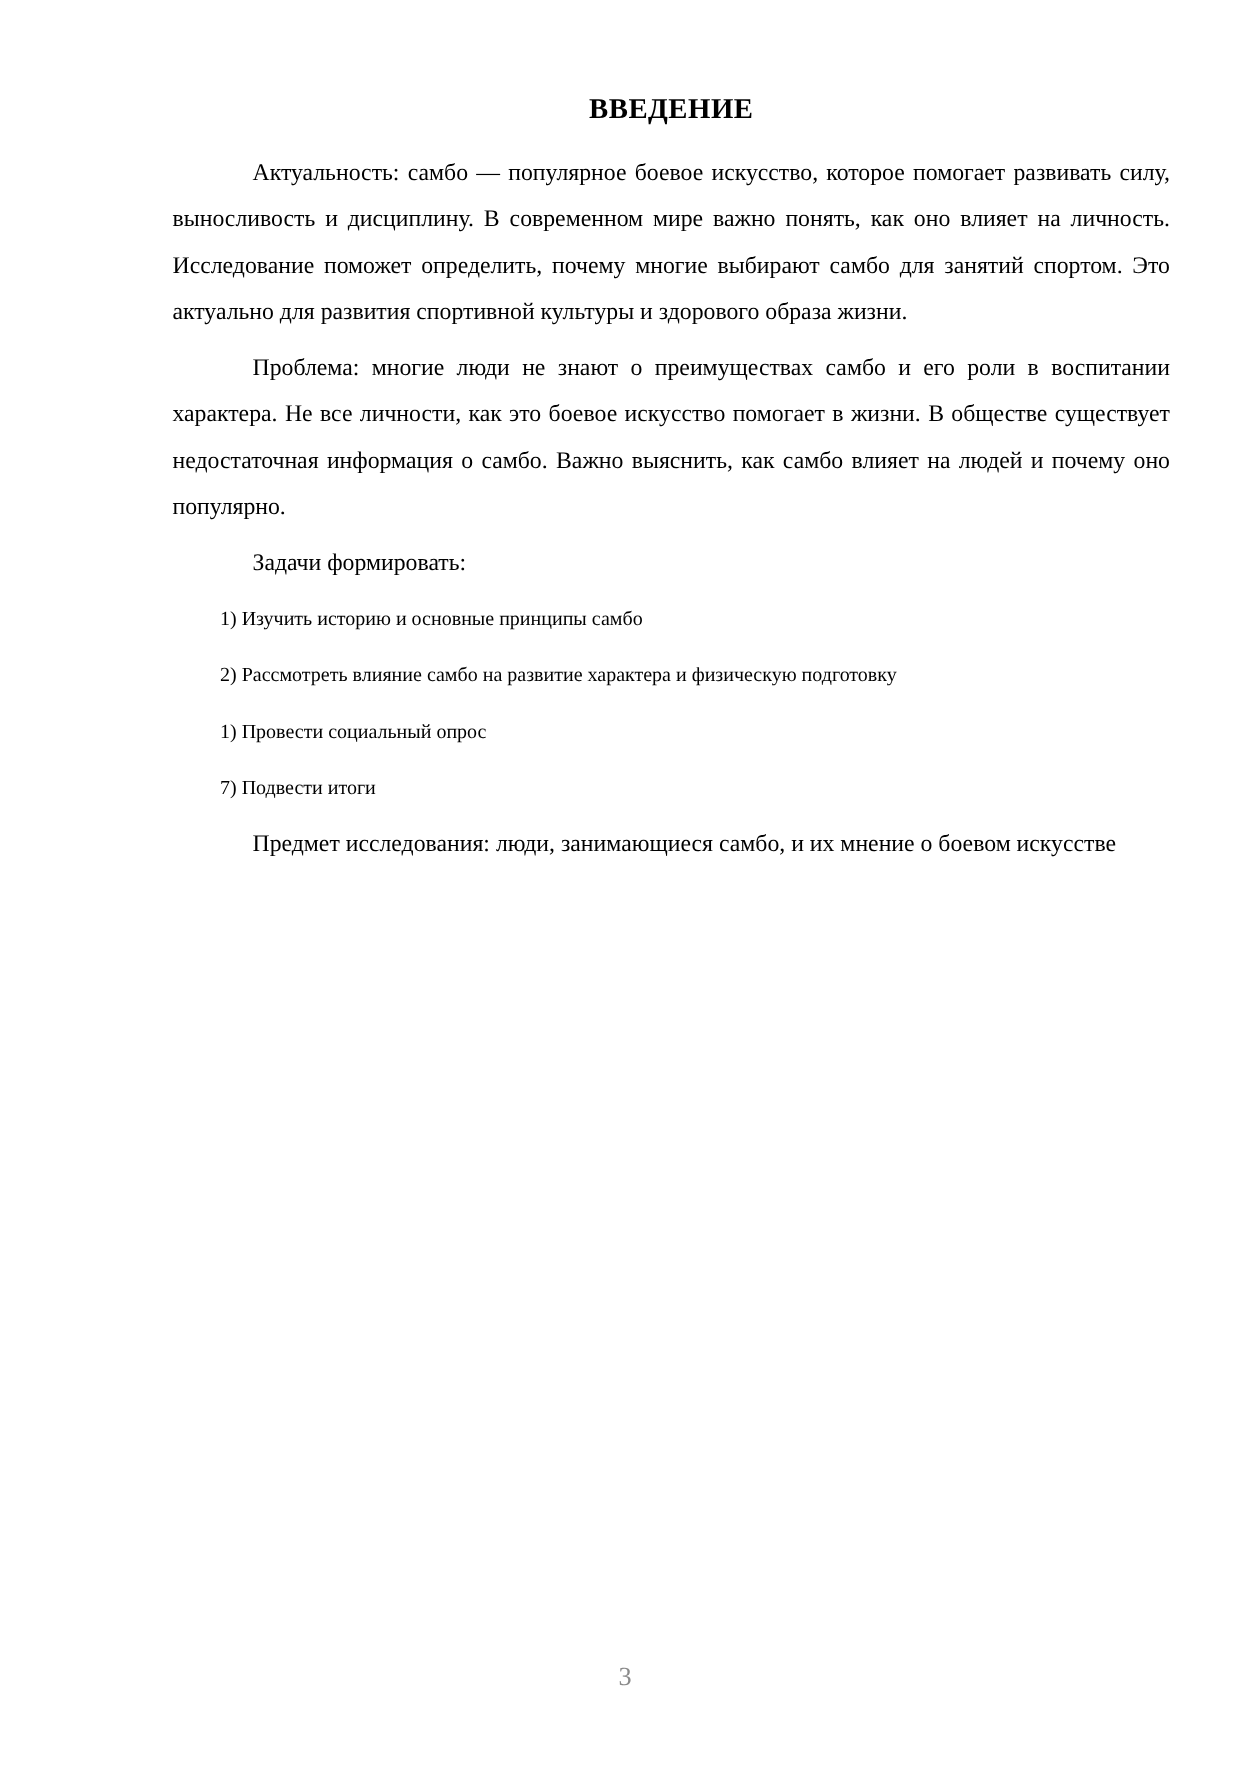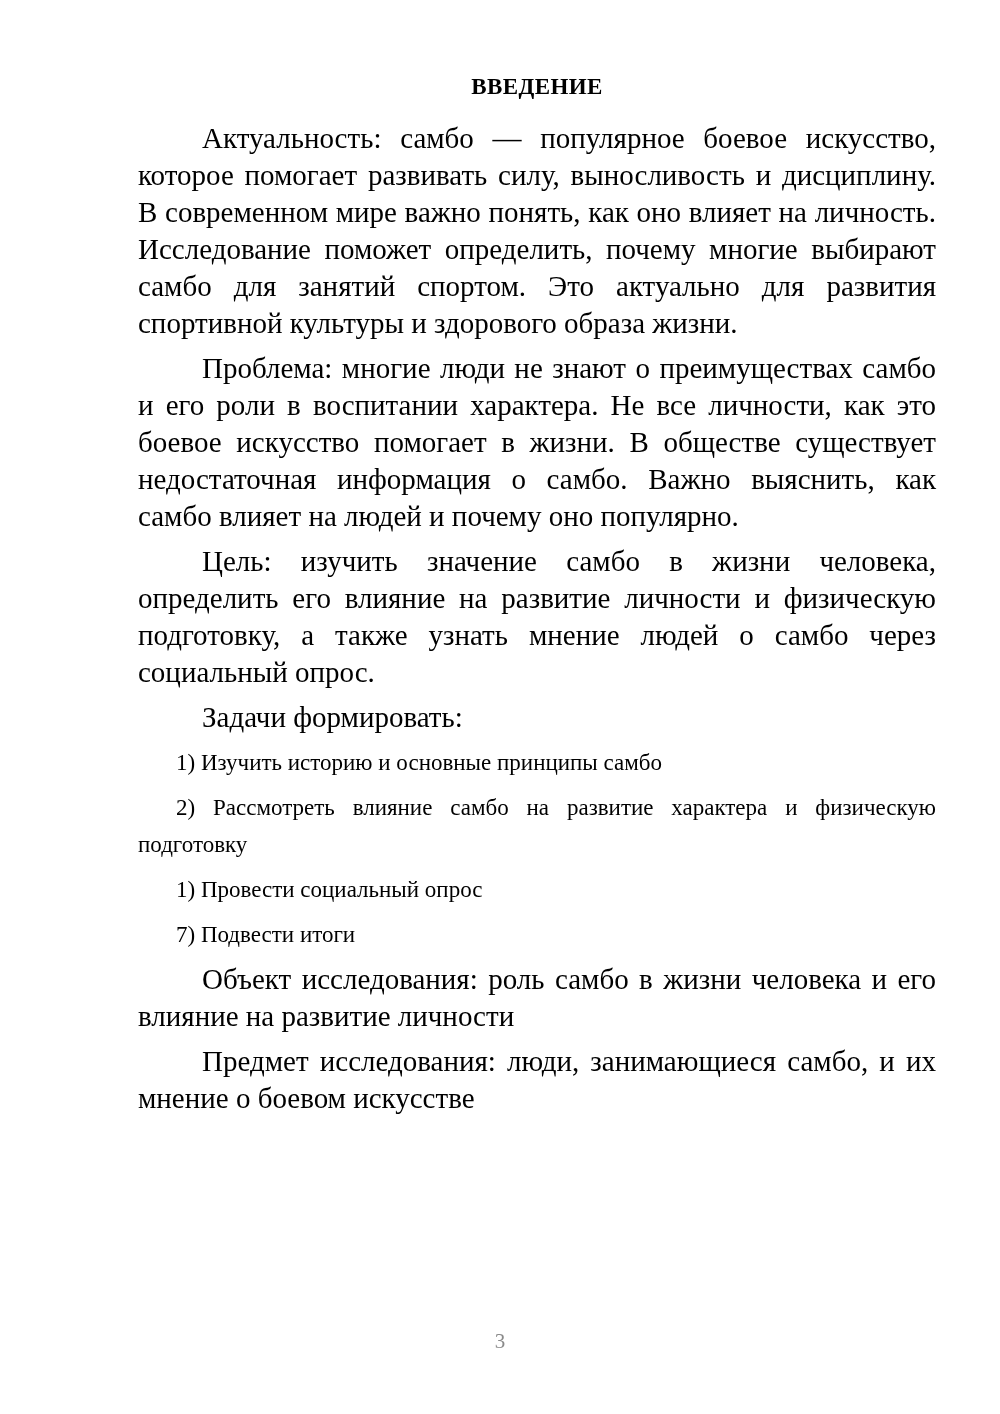--- a/index.html
+++ b/index.html
@@ -29,34 +29,34 @@
   }
   .doc-title {
     font-size: 23px;
     font-weight: bold;
     text-align: center;
     letter-spacing: 0.4px;
     line-height: 1.3;
     margin: 0 0 18px 0;
   }
   .para {
-    font-size: 29px;
+    font-size: 19px;
     line-height: 37px;
     text-align: justify;
     text-align-last: left;
     text-indent: 64px;
     margin: 1px 0 8px 0;
     -webkit-hyphens: none;
     hyphens: none;
   }
   .para.plain {
     text-align: left;
   }
   .list-item {
-    font-size: 23px;
+    font-size: 16px;
     line-height: 37px;
     text-align: justify;
     text-align-last: left;
     text-indent: 38px;
     margin: 0 0 8px 0;
   }
   .list-item.plain {
     text-align: left;
   }
   .page-number {
@@ -78,34 +78,32 @@
   <div class="content">
 
     <h1 class="doc-title">ВВЕДЕНИЕ</h1>
 
     <div>
 
       <p class="para">Актуальность: самбо — популярное боевое искусство, которое помогает развивать силу, выносливость и дисциплину. В современном мире важно понять, как оно влияет на личность. Исследование поможет определить, почему многие выбирают самбо для занятий спортом. Это актуально для развития спортивной культуры и здорового образа жизни.</p>
 
       <p class="para">Проблема: многие люди не знают о преимуществах самбо и его роли в воспитании характера. Не все личности, как это боевое искусство помогает в жизни. В обществе существует недостаточная информация о самбо. Важно выяснить, как самбо влияет на людей и почему оно популярно.</p>
 
-      <p class="para">Цель: изучить значение самбо в жизни человека, определить его влияние на развитие личности и физическую подготовку, а также узнать мнение людей о самбо через социальный опрос.</p>
 
       <p class="para plain">Задачи формировать:</p>
 
       <p class="list-item plain">1) Изучить историю и основные принципы самбо</p>
 
       <p class="list-item">2) Рассмотреть влияние самбо на развитие характера и физическую подготовку</p>
 
 
       <p class="list-item plain">1) Провести социальный опрос</p>
 
       <p class="list-item plain">7) Подвести итоги</p>
 
-      <p class="para">Объект исследования: роль самбо в жизни человека и его влияние на развитие личности</p>
 
       <p class="para">Предмет исследования: люди, занимающиеся самбо, и их мнение о боевом искусстве</p>
 
 
 
     </div>
   </div>
 
   <div class="page-number">3</div>
 

